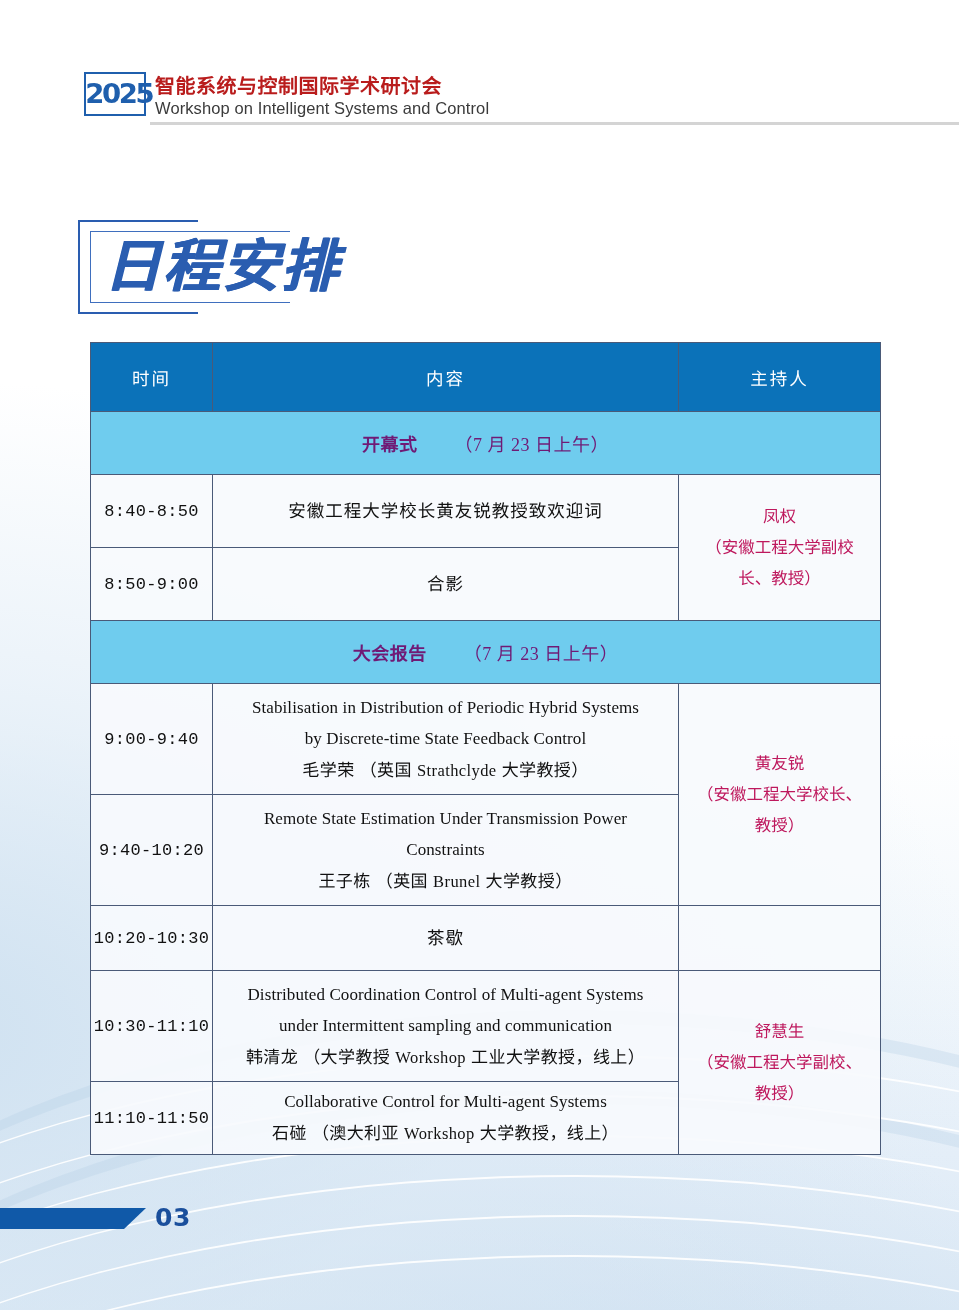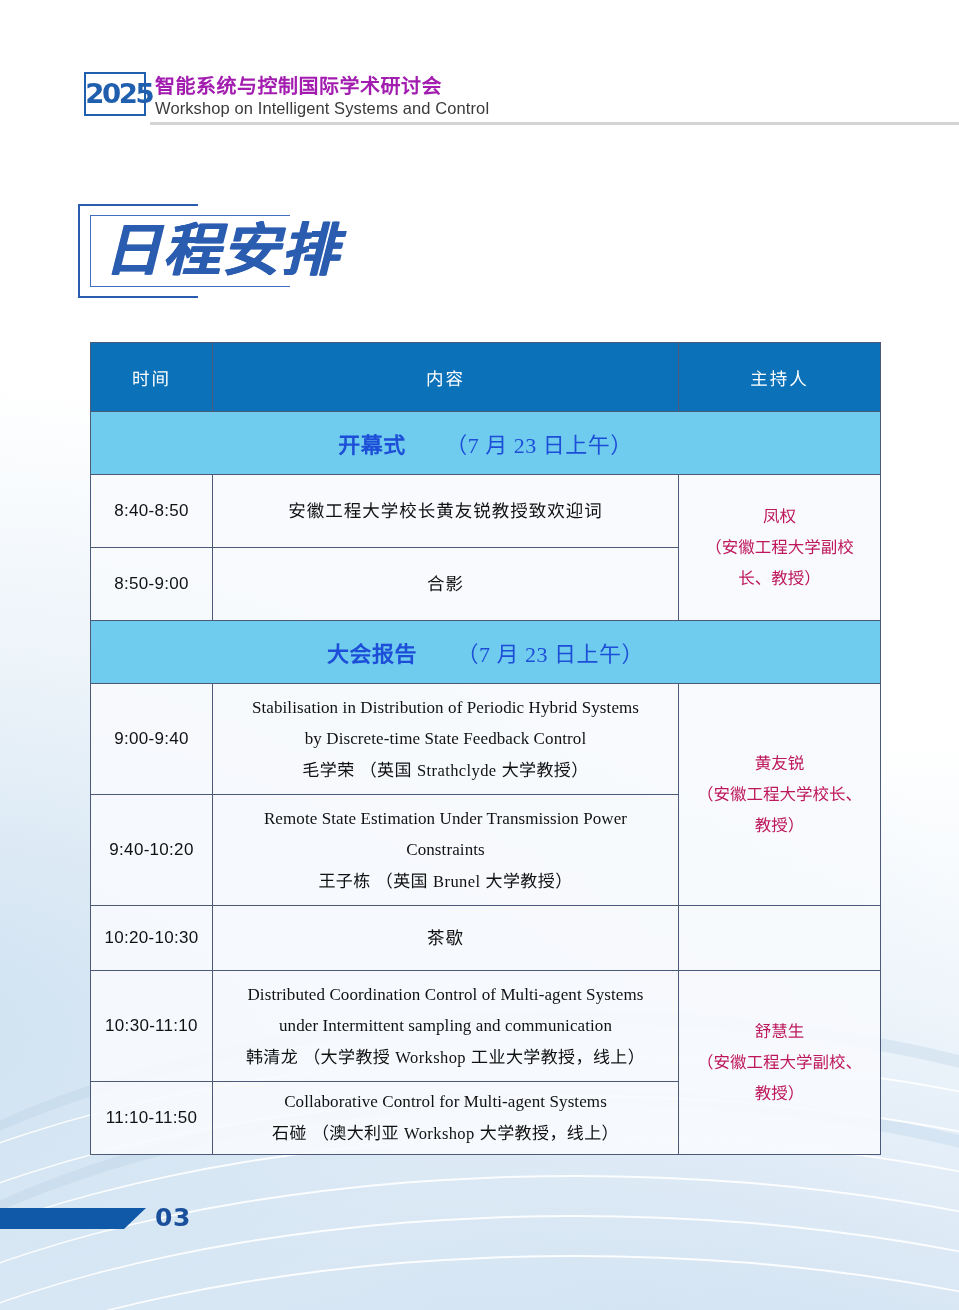--- a/index.html
+++ b/index.html
@@ -67,21 +67,21 @@
     text-align: center;
     background: #ffffff;
   }
   .logo-year span { display: inline-block; transform: scaleX(1.02); }
   .mast-cn {
     position: absolute;
     left: 155px;
     top: 70px;
     font-size: 20px;
     font-weight: 700;
-    color: #a21caf;
+    color: #b91c1c;
     letter-spacing: 0.5px;
     white-space: nowrap;
   }
   .mast-en {
     position: absolute;
     left: 155px;
     top: 99px;
     font-size: 16.5px;
     font-weight: 400;
     color: #3b3b3b;
@@ -113,21 +113,21 @@
     height: 3px;
     background: #d4d4d4;
     transform: rotate(-27deg);
     transform-origin: right center;
   }
 
   
   #title-block {
     position: absolute;
     left: 78px;
-    top: 204px;
+    top: 220px;
     width: 330px;
     height: 96px;
   }
   .bracket-outer {
     position: absolute;
     left: 0; top: 0;
     width: 120px;
     height: 94px;
     box-sizing: border-box;
     border: 2.6px solid #2a5db0;
@@ -180,32 +180,32 @@
   thead th {
     background: #0b72b9 !important;
     color: #ffffff;
     font-size: 17.5px;
     font-weight: 400;
     height: 68px;
     letter-spacing: 2px;
   }
   td.section-row {
     background: #6fccee !important;
-    color: #1d4ed8;
-    font-size: 22px;
+    color: #701a75;
+    font-size: 18px;
     font-weight: 700;
     height: 62px;
     letter-spacing: 0.5px;
   }
   td.section-row .sec-date {
     font-weight: 400;
     font-family: "Liberation Serif", "DejaVu Serif", serif;
   }
   .cell-time {
-    font-family: Liberation Sans, sans-serif;
+    font-family: Liberation Mono, monospace;
     font-size: 17px;
     color: #111111;
     letter-spacing: 0.3px;
   }
   .cell-host {
     font-size: 16.5px;
     color: #be185d;
     line-height: 31px;
     font-weight: 400;
     padding: 6px 4px;

